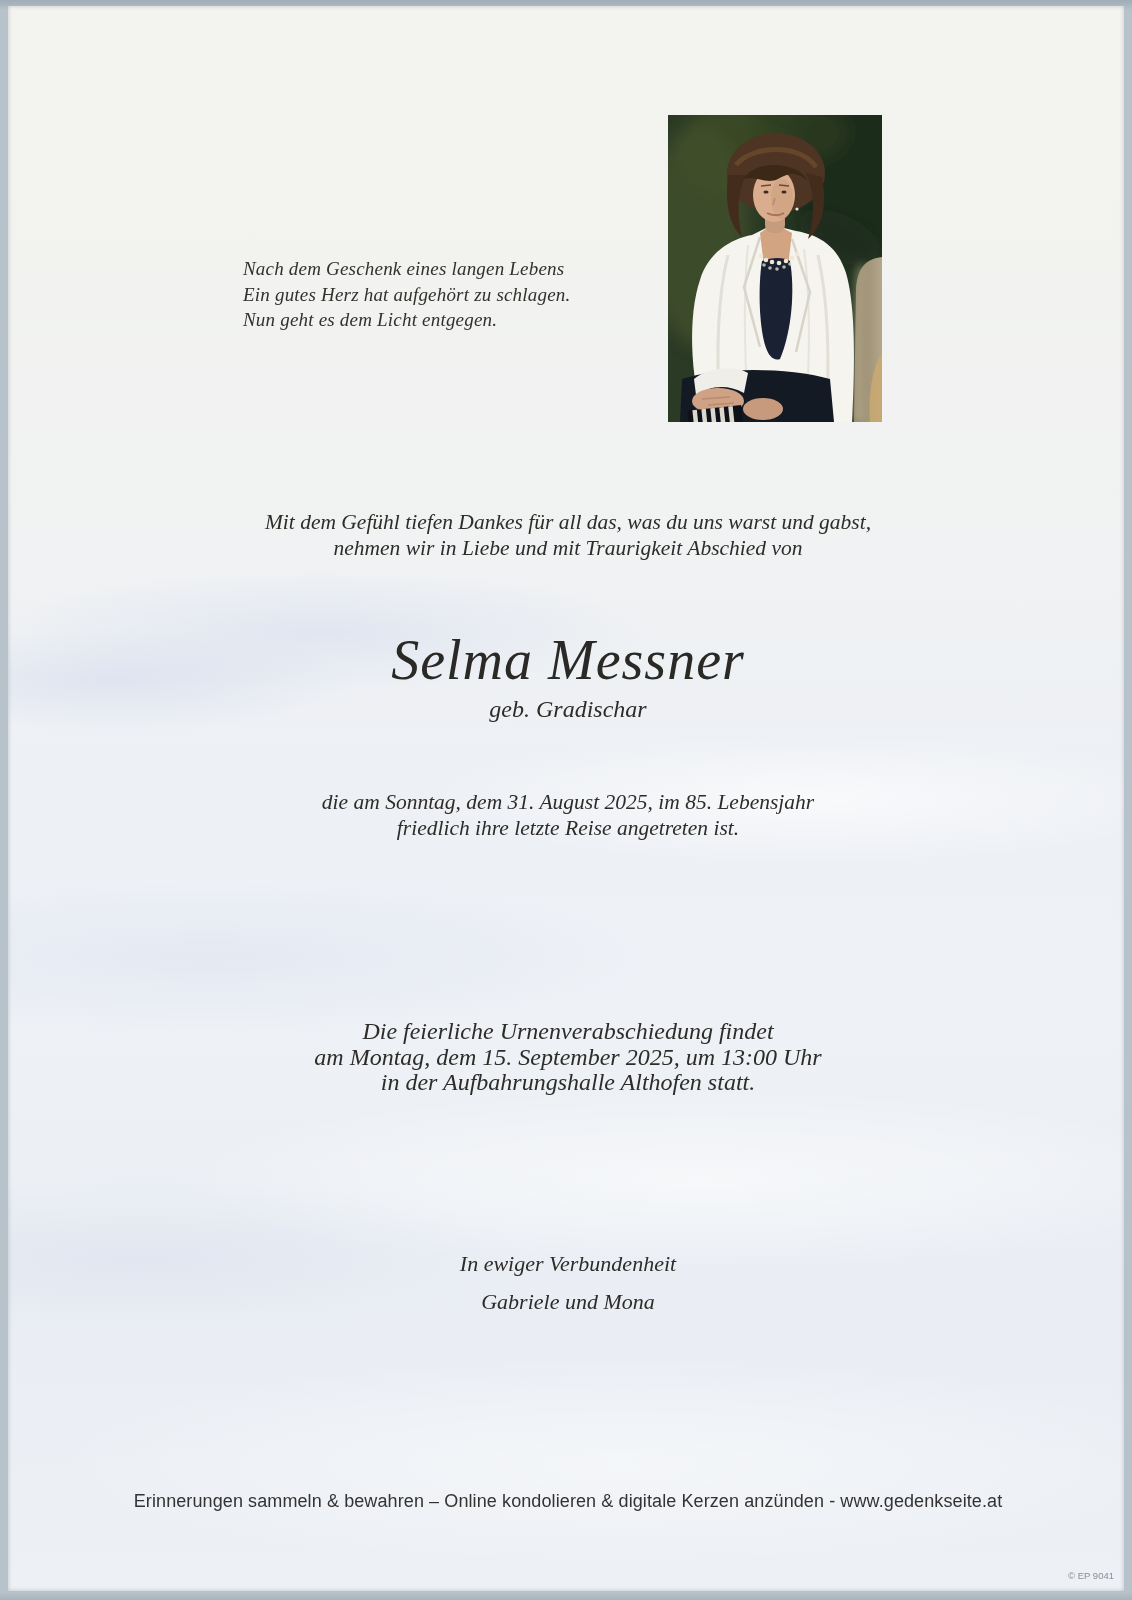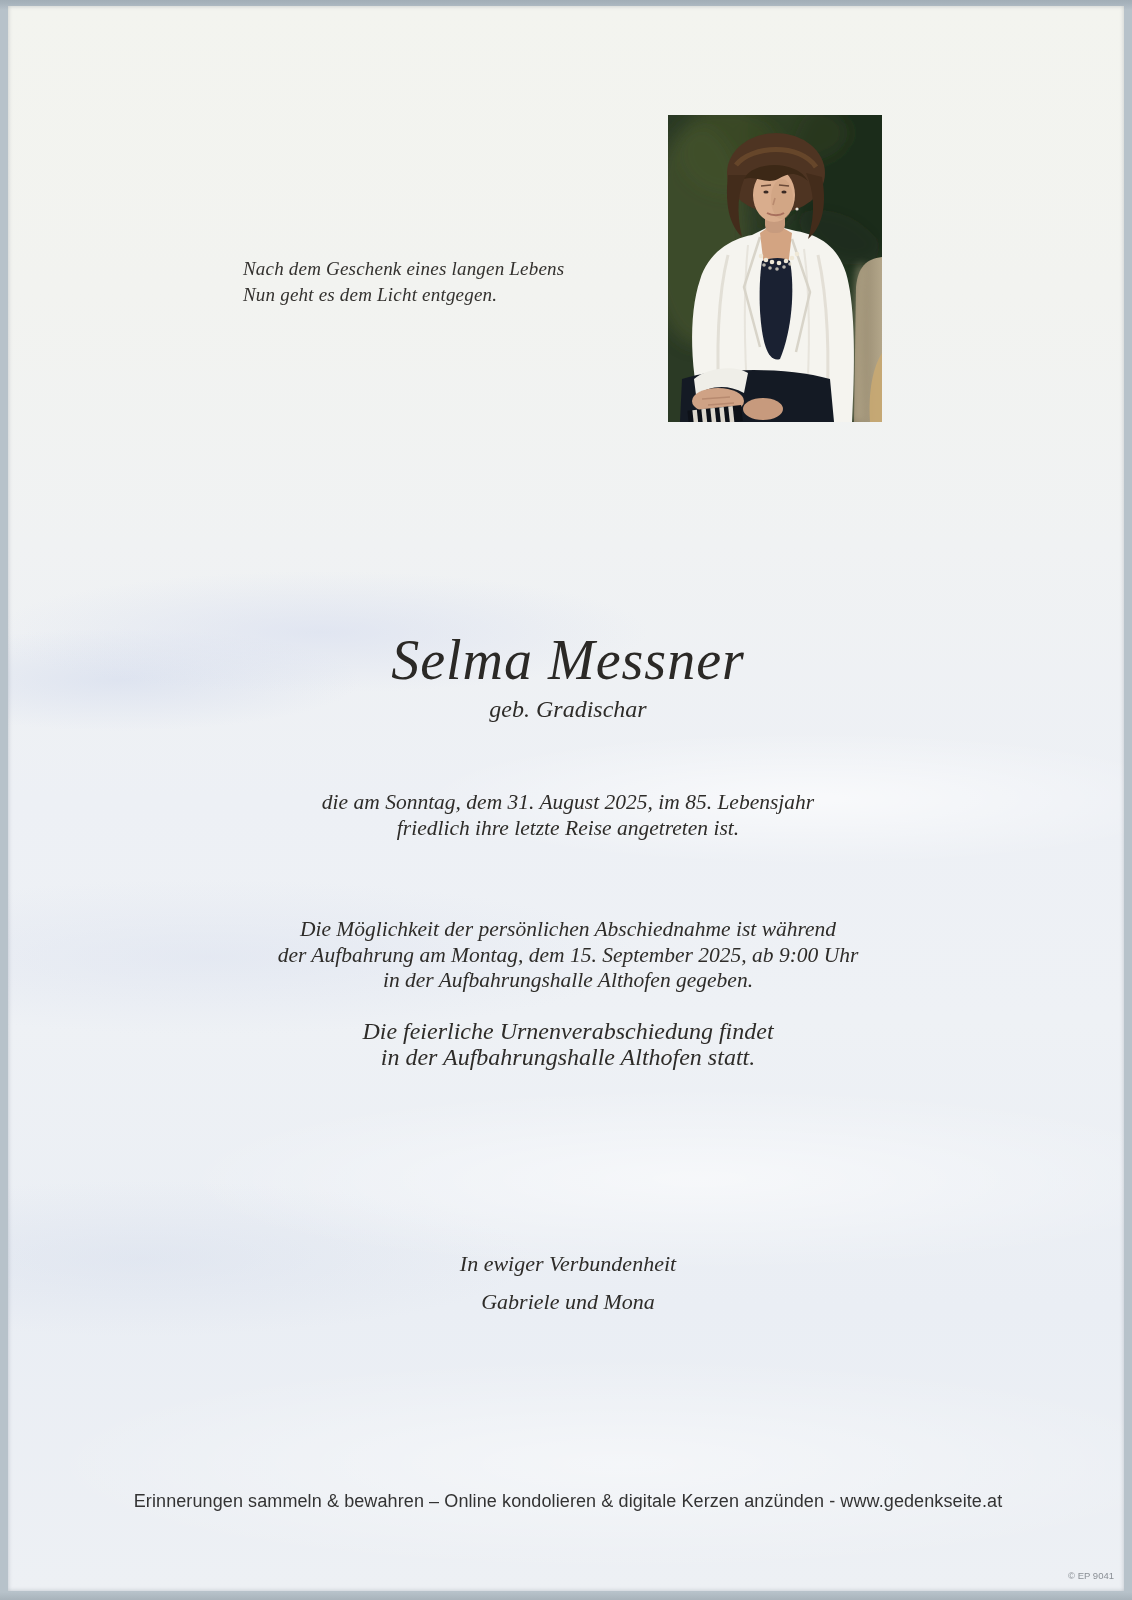--- a/index.html
+++ b/index.html
@@ -47,20 +47,21 @@
   .photo svg{display:block;}
 </style>
 </head>
 <body>
 
 <div class="card">
   <div class="paper">
 
     <div class="verse">
       <span class="line">Nach dem Geschenk eines langen Lebens</span>
+      <span class="line">Ein gutes Herz hat aufgehört zu schlagen.</span>
       <span class="line">Nun geht es dem Licht entgegen.</span>
     </div>
 
     <div class="photo" title="Portrait of elderly woman with brown hair, white jacket, pearl necklace, seated outdoors">
       <svg viewBox="0 0 214 307" width="214" height="307" preserveAspectRatio="none">
         <defs>
           <filter id="b8" x="-40%" y="-40%" width="180%" height="180%">
               <feGaussianBlur stdDeviation="8"></feGaussianBlur>
             </filter>
           <filter id="b4" x="-40%" y="-40%" width="180%" height="180%">
@@ -140,37 +141,37 @@
           <rect x="20" y="293" width="54" height="16" fill="#0d1118"></rect>
           <rect x="25" y="293" width="4.5" height="16" fill="#ddd8ce"></rect>
           <rect x="34" y="293" width="4.5" height="16" fill="#ddd8ce"></rect>
           <rect x="43" y="293" width="4.5" height="16" fill="#ddd8ce"></rect>
           <rect x="52" y="293" width="4.5" height="16" fill="#ddd8ce"></rect>
           <rect x="61" y="293" width="4.5" height="16" fill="#ddd8ce"></rect>
         </g>
       </svg>
     </div>
 
+    <div class="blk intro">
+      <span class="line">Mit dem Gefühl tiefen Dankes für all das, was du uns warst und gabst,</span>
+      <span class="line">nehmen wir in Liebe und mit Traurigkeit Abschied von</span>
+    </div>
 
     <div class="blk name">Selma Messner</div>
     <div class="blk maiden">geb. Gradischar</div>
 
     <div class="blk passing">
       <span class="line">die am Sonntag, dem 31. August 2025, im 85. Lebensjahr</span>
       <span class="line">friedlich ihre letzte Reise angetreten ist.</span>
     </div>
 
-    <div class="blk viewing">
-      <span class="line">Die Möglichkeit der persönlichen Abschiednahme ist während</span>
-      <span class="line">der Aufbahrung am Montag, dem 15. September 2025, ab 9:00 Uhr</span>
-      <span class="line">in der Aufbahrungshalle Althofen gegeben.</span>
-    </div>
 
     <div class="blk urn">
       <span class="line">Die feierliche Urnenverabschiedung findet</span>
+      <span class="line">am Montag, dem 15. September 2025, um 13:00 Uhr</span>
       <span class="line">in der Aufbahrungshalle Althofen statt.</span>
     </div>
 
     <div class="blk closing1">In ewiger Verbundenheit</div>
     <div class="blk closing2">Gabriele und Mona</div>
 
     <div class="blk footer">
       <span class="line">Erinnerungen sammeln &amp; bewahren – Online kondolieren &amp; digitale Kerzen anzünden - www.gedenkseite.at</span>
     </div>
 

